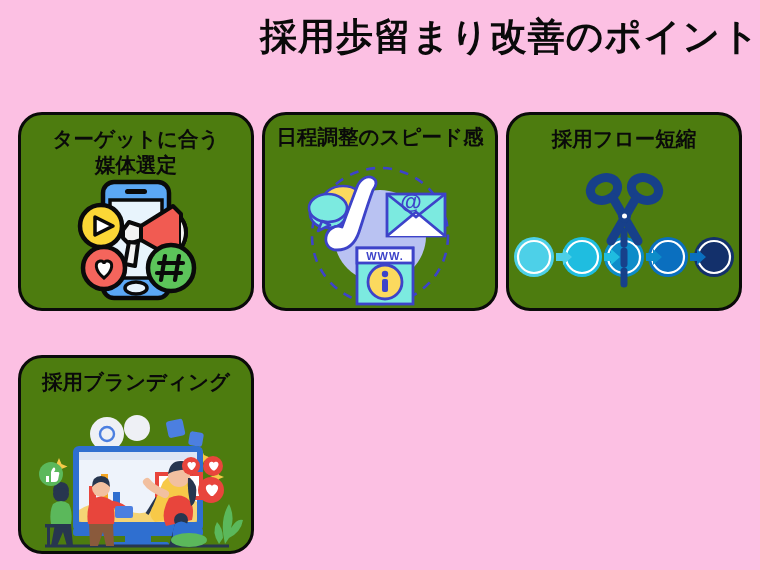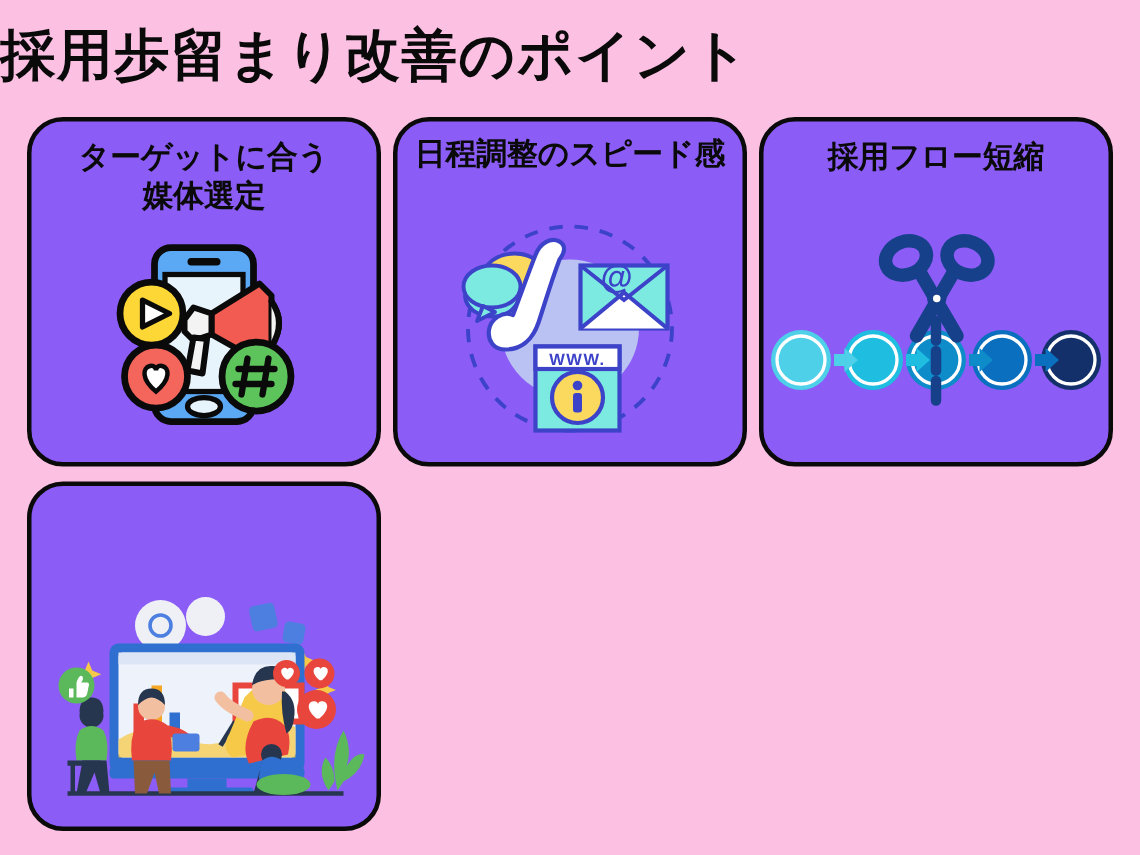--- a/index.html
+++ b/index.html
@@ -12,46 +12,47 @@
     background: #fcc0e3;
     font-family: "Liberation Sans", "DejaVu Sans", sans-serif;
     overflow: hidden;
     position: relative;
   }
   #page-title {
     position: absolute;
     top: 10px;
     left: 0;
     width: 760px;
-    text-align: left;
+    text-align: right;
     font-size: 37px;
     font-weight: bold;
     color: #0a0a0a;
     letter-spacing: 1px;
     line-height: 54px;
     white-space: nowrap;
   }
   #grid {
     position: absolute;
     top: 78px;
     left: 18px;
     width: 724px;
     height: 476px;
     display: grid;
     grid-template-columns: repeat(3, 1fr);
     grid-template-rows: repeat(2, 1fr);
     gap: 10px 8px;
   }
   .card {
-    background: #8b5cf6;
+    background: #4d7c0f;
     border: 3px solid #0a0a0a;
     border-radius: 24px;
     position: relative;
     overflow: hidden;
     box-sizing: border-box;
+    margin-top: 34px;
   }
   .card-title {
     position: absolute;
     top: 11px;
     left: 6px;
     right: 6px;
     text-align: center;
     font-size: 20.5px;
     font-weight: bold;
     color: #0a0a0a;
@@ -177,20 +178,21 @@
           <line x1="101" y1="29" x2="126" y2="72"></line>
           <line x1="124" y1="29" x2="99" y2="72"></line>
         </g>
         <circle cx="112.5" cy="47" r="4.5" fill="#ffffff" stroke="#17408a" stroke-width="4"></circle>
       </svg>
     </div>
   </div>
 
 
   <div class="card">
+    <div class="card-title">採用ブランディング</div>
     <div class="card-art">
       <svg width="215" height="140" viewBox="0 0 215 140">
 
         <circle cx="78" cy="22" r="17" fill="#eef0f5"></circle>
         <circle cx="108" cy="16" r="13" fill="#eef0f5"></circle>
         <circle cx="78" cy="22" r="7" fill="none" stroke="#4c7fe0" stroke-width="2.4"></circle>
 
         <rect x="138" y="8" width="17" height="17" rx="3" fill="#4c7fe0" transform="rotate(-12 146 16)"></rect>
         <rect x="160" y="20" width="14" height="14" rx="3" fill="#4c7fe0" transform="rotate(10 167 27)"></rect>
 

